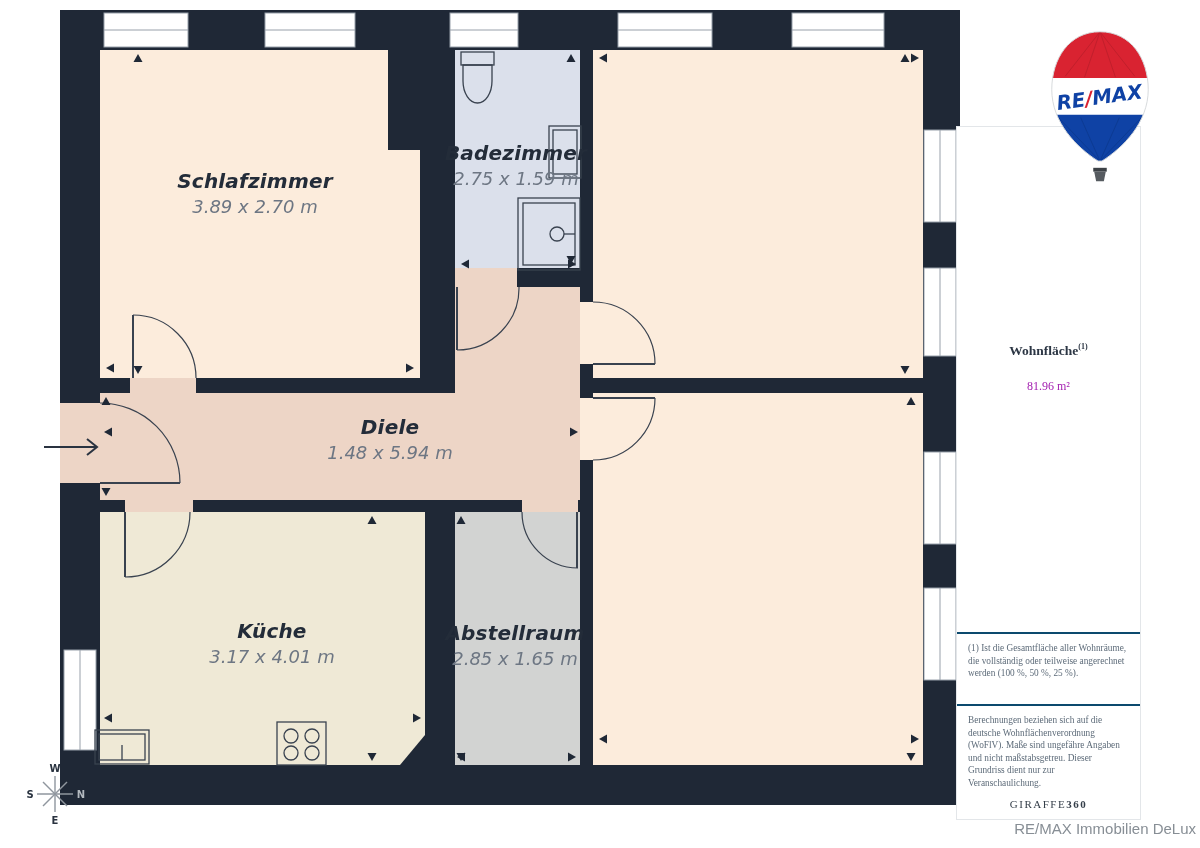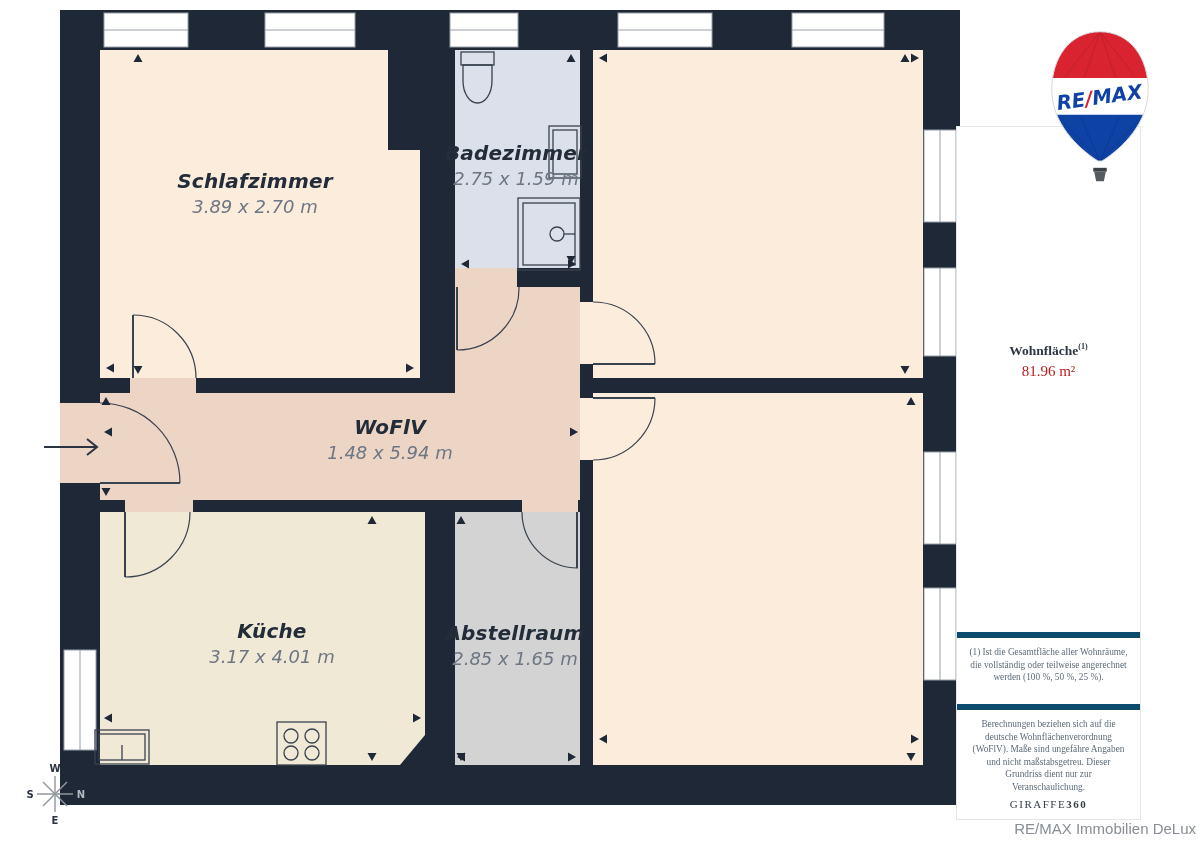--- a/index.html
+++ b/index.html
@@ -29,22 +29,22 @@
   .room-label{position:absolute;transform:translateX(-50%);text-align:center;white-space:nowrap;font-style:italic;}
   .room-name{font-size:20px;font-weight:700;line-height:26px;color:var(--label-dark);letter-spacing:.2px;}
   .room-dims{font-size:18px;line-height:26px;color:var(--label-gray);}
 
   
   .panel{position:absolute;left:956px;top:126px;width:183px;height:692px;background:#fff;border:1px solid #e3e6e9;font-family:Liberation Serif, serif;}
   .balloon{position:absolute;left:1042px;top:26px;width:116px;height:164px;}
   .area-block{position:absolute;top:215px;left:0;right:0;text-align:center;}
   .area-title{font-size:13.5px;font-weight:700;color:#2c3644;}
   .area-title sup{font-size:8px;}
-  .area-value{font-size:15px;color:#b91c1c;margin-top:4px;}
-  .note{position:absolute;left:0;right:0;border-top:6px solid #0c4a6e;padding:8px 11px;font-size:9.3px;line-height:1.35;color:#5d6b79;text-align:center;box-sizing:border-box;}
+  .area-value{font-size:12px;color:#a21caf;margin-top:20px;}
+  .note{position:absolute;left:0;right:0;border-top:2px solid #0c4a6e;padding:8px 11px;font-size:9.3px;line-height:1.35;color:#5d6b79;box-sizing:border-box;}
   .note1{top:505px;}
   .note2{top:577px;}
   .giraffe{position:absolute;bottom:9px;left:0;right:0;text-align:center;font-size:11px;letter-spacing:1.5px;color:#343e49;}
   .giraffe .g2{font-weight:700;}
   .credit{position:absolute;top:820px;right:4px;font-size:15px;color:#878e95;font-family:"Liberation Sans",sans-serif;}
 </style>
 </head>
 <body>
 
 <div class="page">
@@ -183,21 +183,21 @@
 
   <div class="room-label" style="left:255px;top:168px">
     <div class="room-name">Schlafzimmer</div>
     <div class="room-dims">3.89 x 2.70 m</div>
   </div>
   <div class="room-label" style="left:516px;top:140px">
     <div class="room-name">Badezimmer</div>
     <div class="room-dims">2.75 x 1.59 m</div>
   </div>
   <div class="room-label" style="left:390px;top:414px">
-    <div class="room-name">WoFlV</div>
+    <div class="room-name">Diele</div>
     <div class="room-dims">1.48 x 5.94 m</div>
   </div>
   <div class="room-label" style="left:272px;top:618px">
     <div class="room-name">Küche</div>
     <div class="room-dims">3.17 x 4.01 m</div>
   </div>
   <div class="room-label" style="left:515px;top:620px">
     <div class="room-name">Abstellraum</div>
     <div class="room-dims">2.85 x 1.65 m</div>
   </div>

